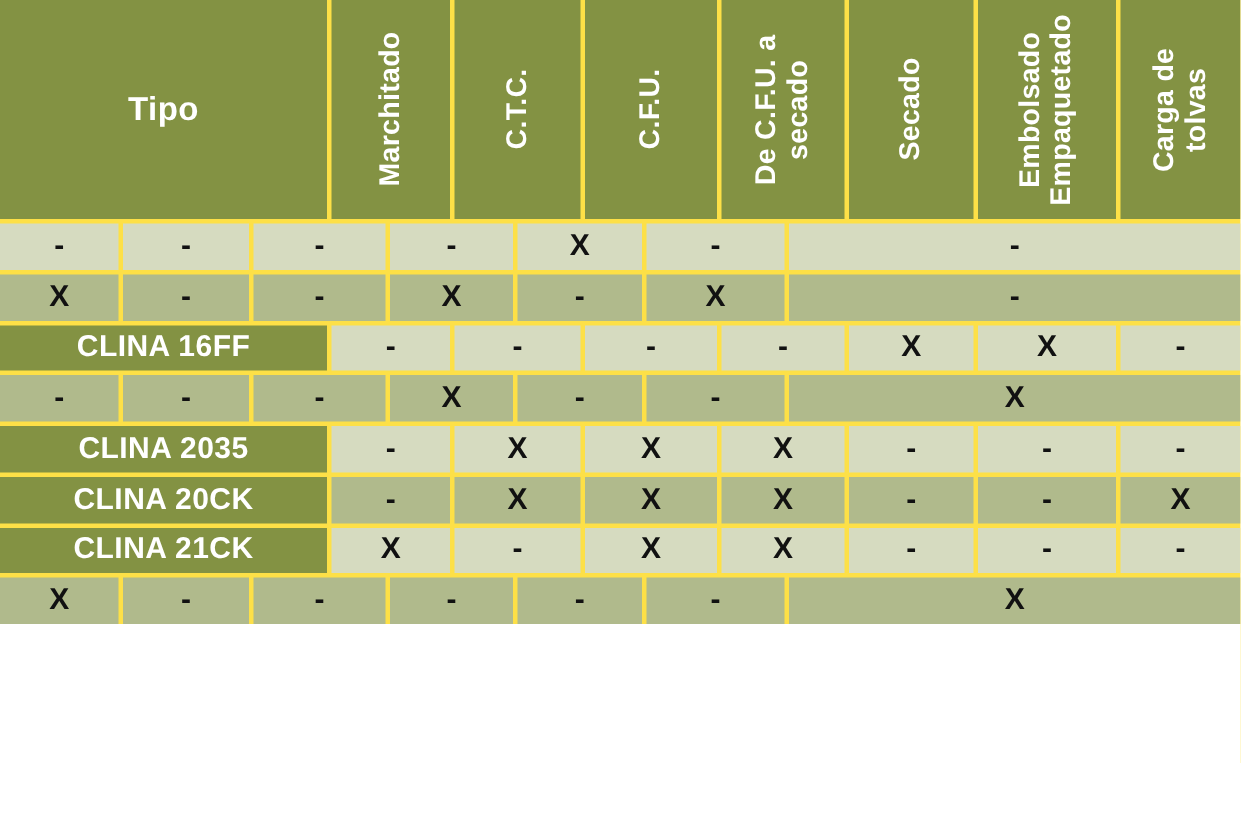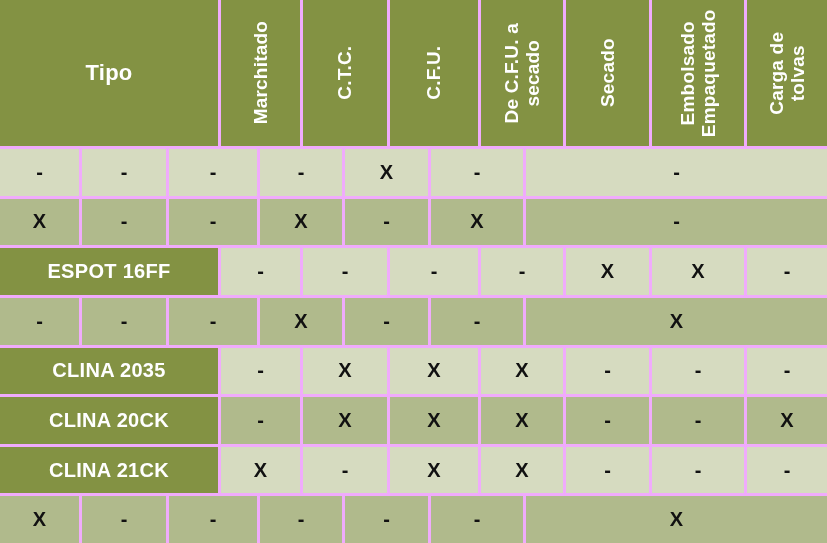--- a/index.html
+++ b/index.html
@@ -9,24 +9,24 @@
   }
   body {
     width: 827px;
     height: 543px;
     font-family: "Liberation Sans", sans-serif;
     overflow: hidden;
   }
 
   #table-root {
     width: 827px;
-    height: 543px;
+    height: 416px;
     display: flex;
     flex-direction: column;
-    background: #f0abfc;
+    background: #fde047;
   }
 
   
   .header-row {
     display: flex;
     height: 146px;
     flex: 0 0 146px;
     gap: 3px;
   }
   .header-cell {
@@ -156,21 +156,21 @@
       <div class="data-row dark">
         <div class="data-cell c0">X</div>
         <div class="data-cell c1">-</div>
         <div class="data-cell c2">-</div>
         <div class="data-cell c3">X</div>
         <div class="data-cell c4">-</div>
         <div class="data-cell c5">X</div>
         <div class="data-cell c6">-</div>
       </div>
       <div class="data-row light">
-        <div class="row-label">ESPOT 16FF</div>
+        <div class="row-label">CLINA 16FF</div>
         <div class="data-cell c0">-</div>
         <div class="data-cell c1">-</div>
         <div class="data-cell c2">-</div>
         <div class="data-cell c3">-</div>
         <div class="data-cell c4">X</div>
         <div class="data-cell c5">X</div>
         <div class="data-cell c6">-</div>
       </div>
       <div class="data-row dark">
         <div class="data-cell c0">-</div>

